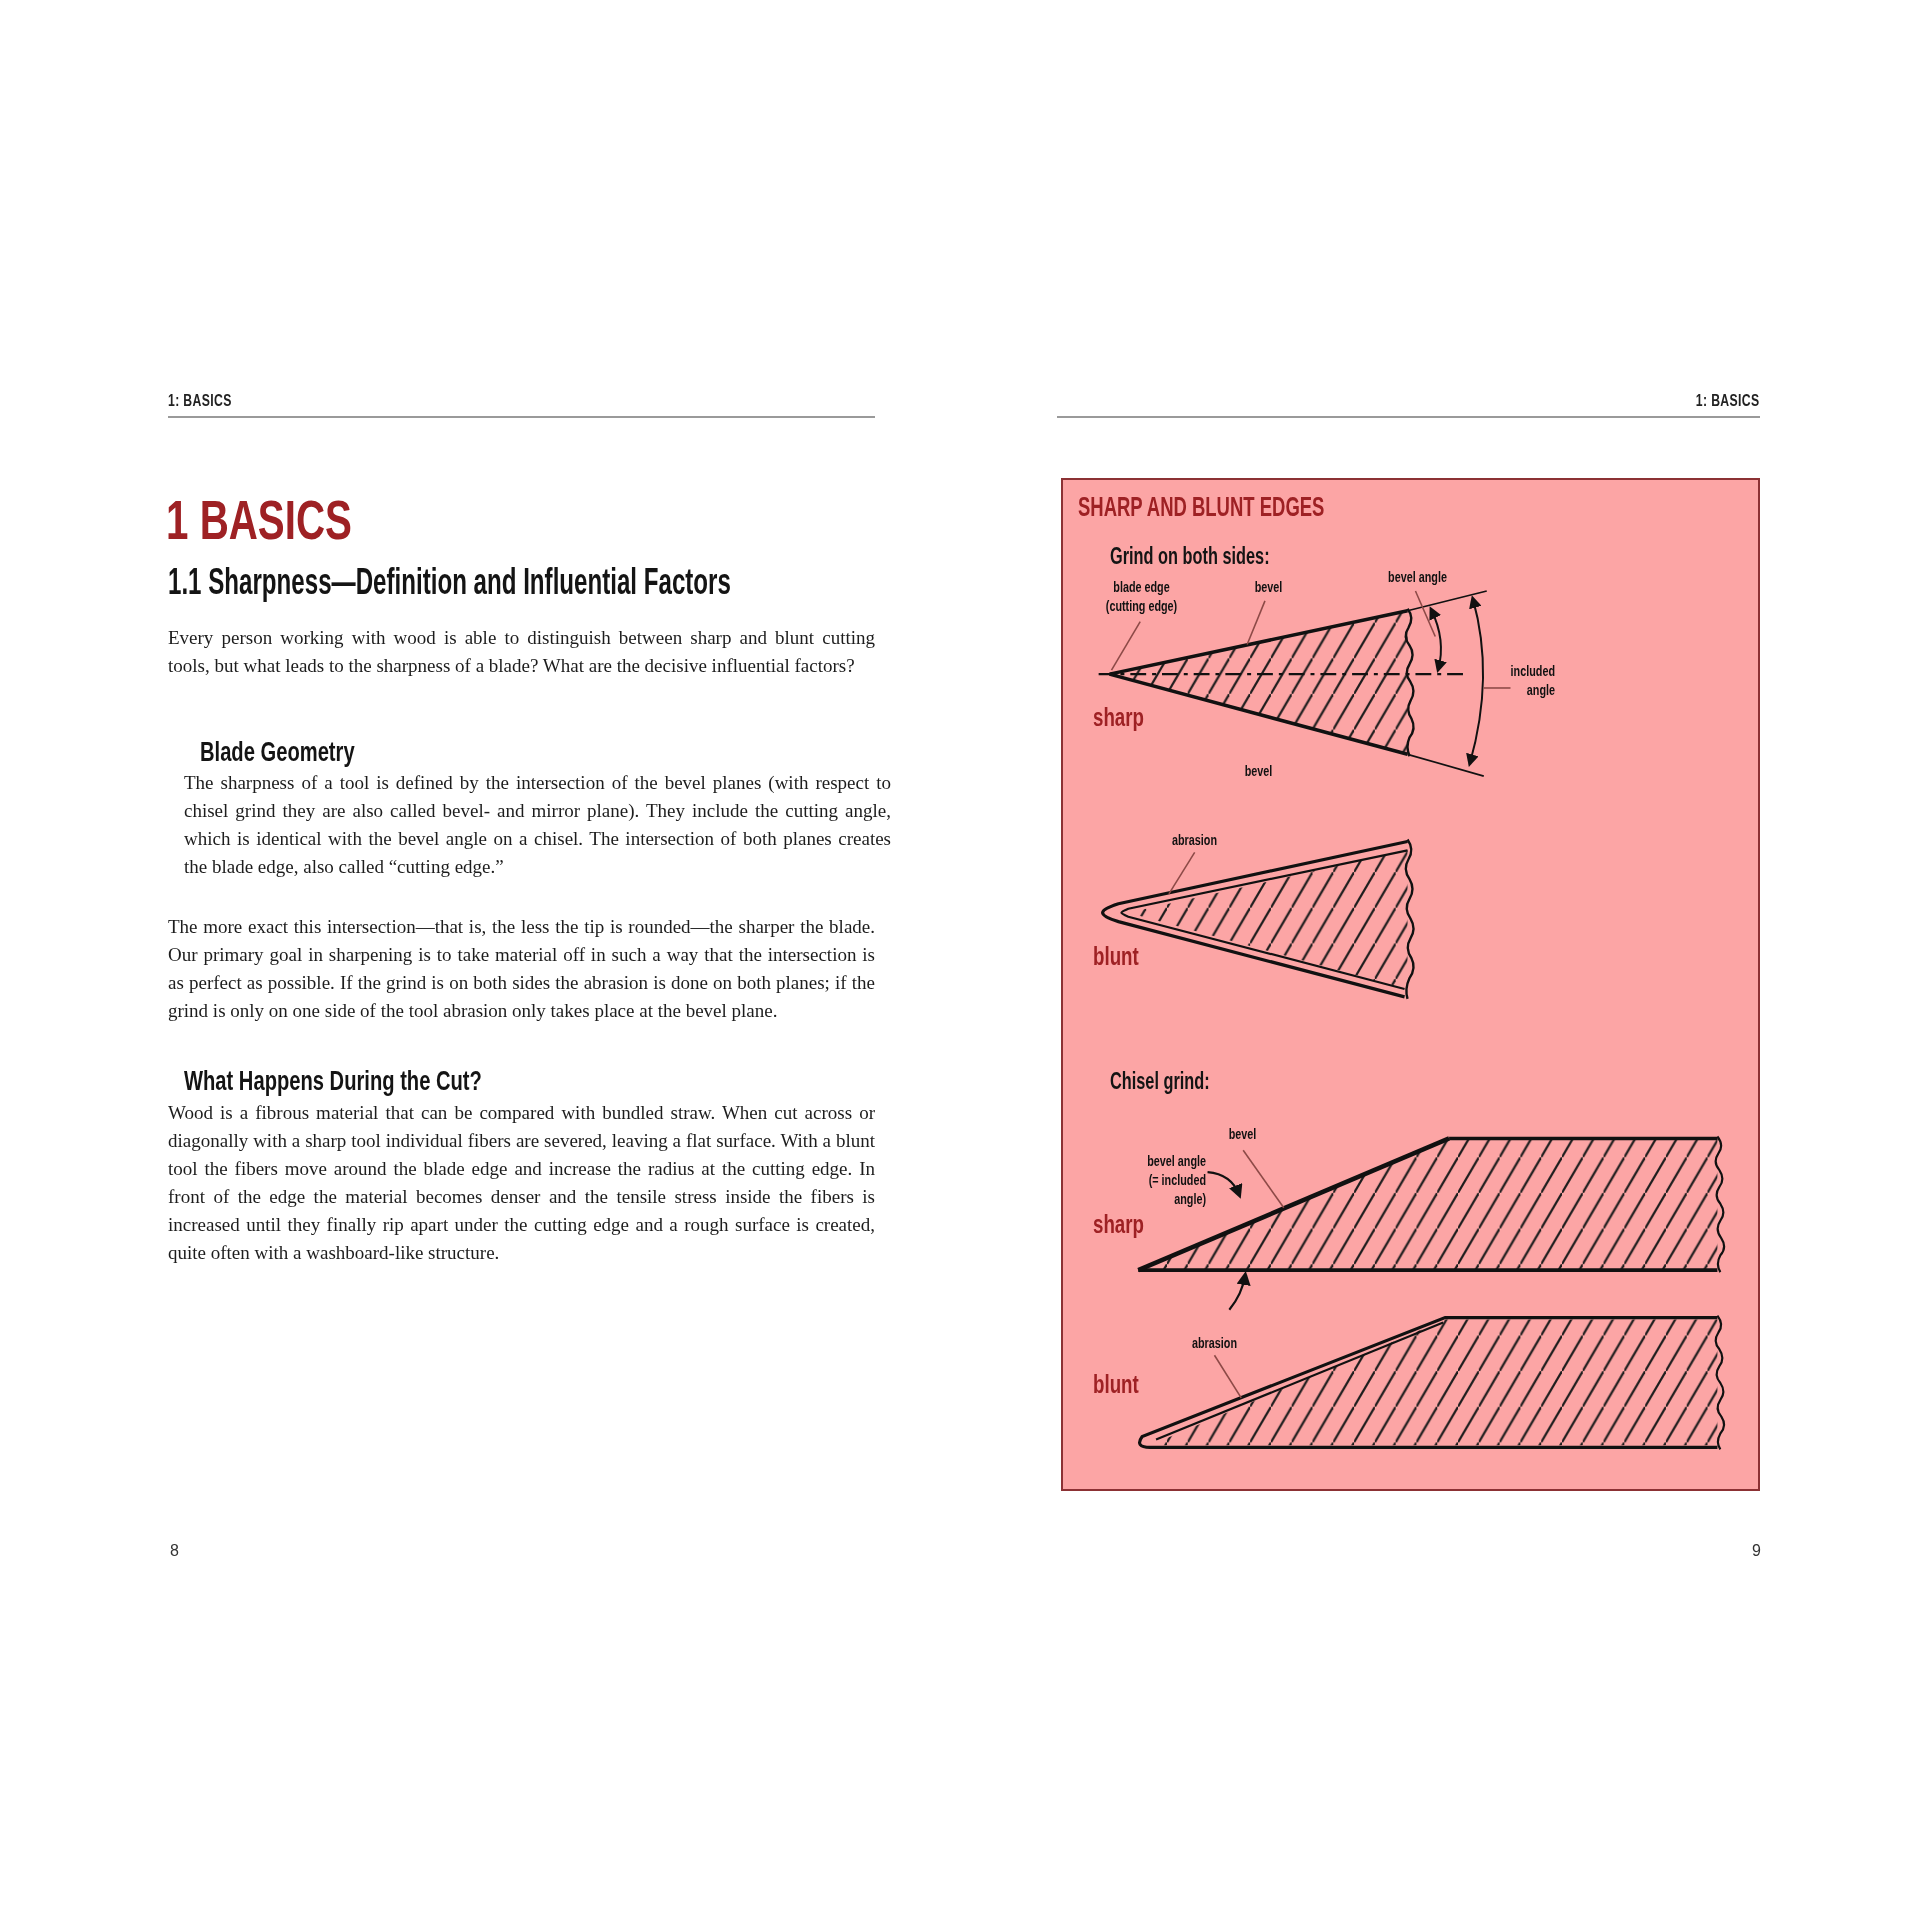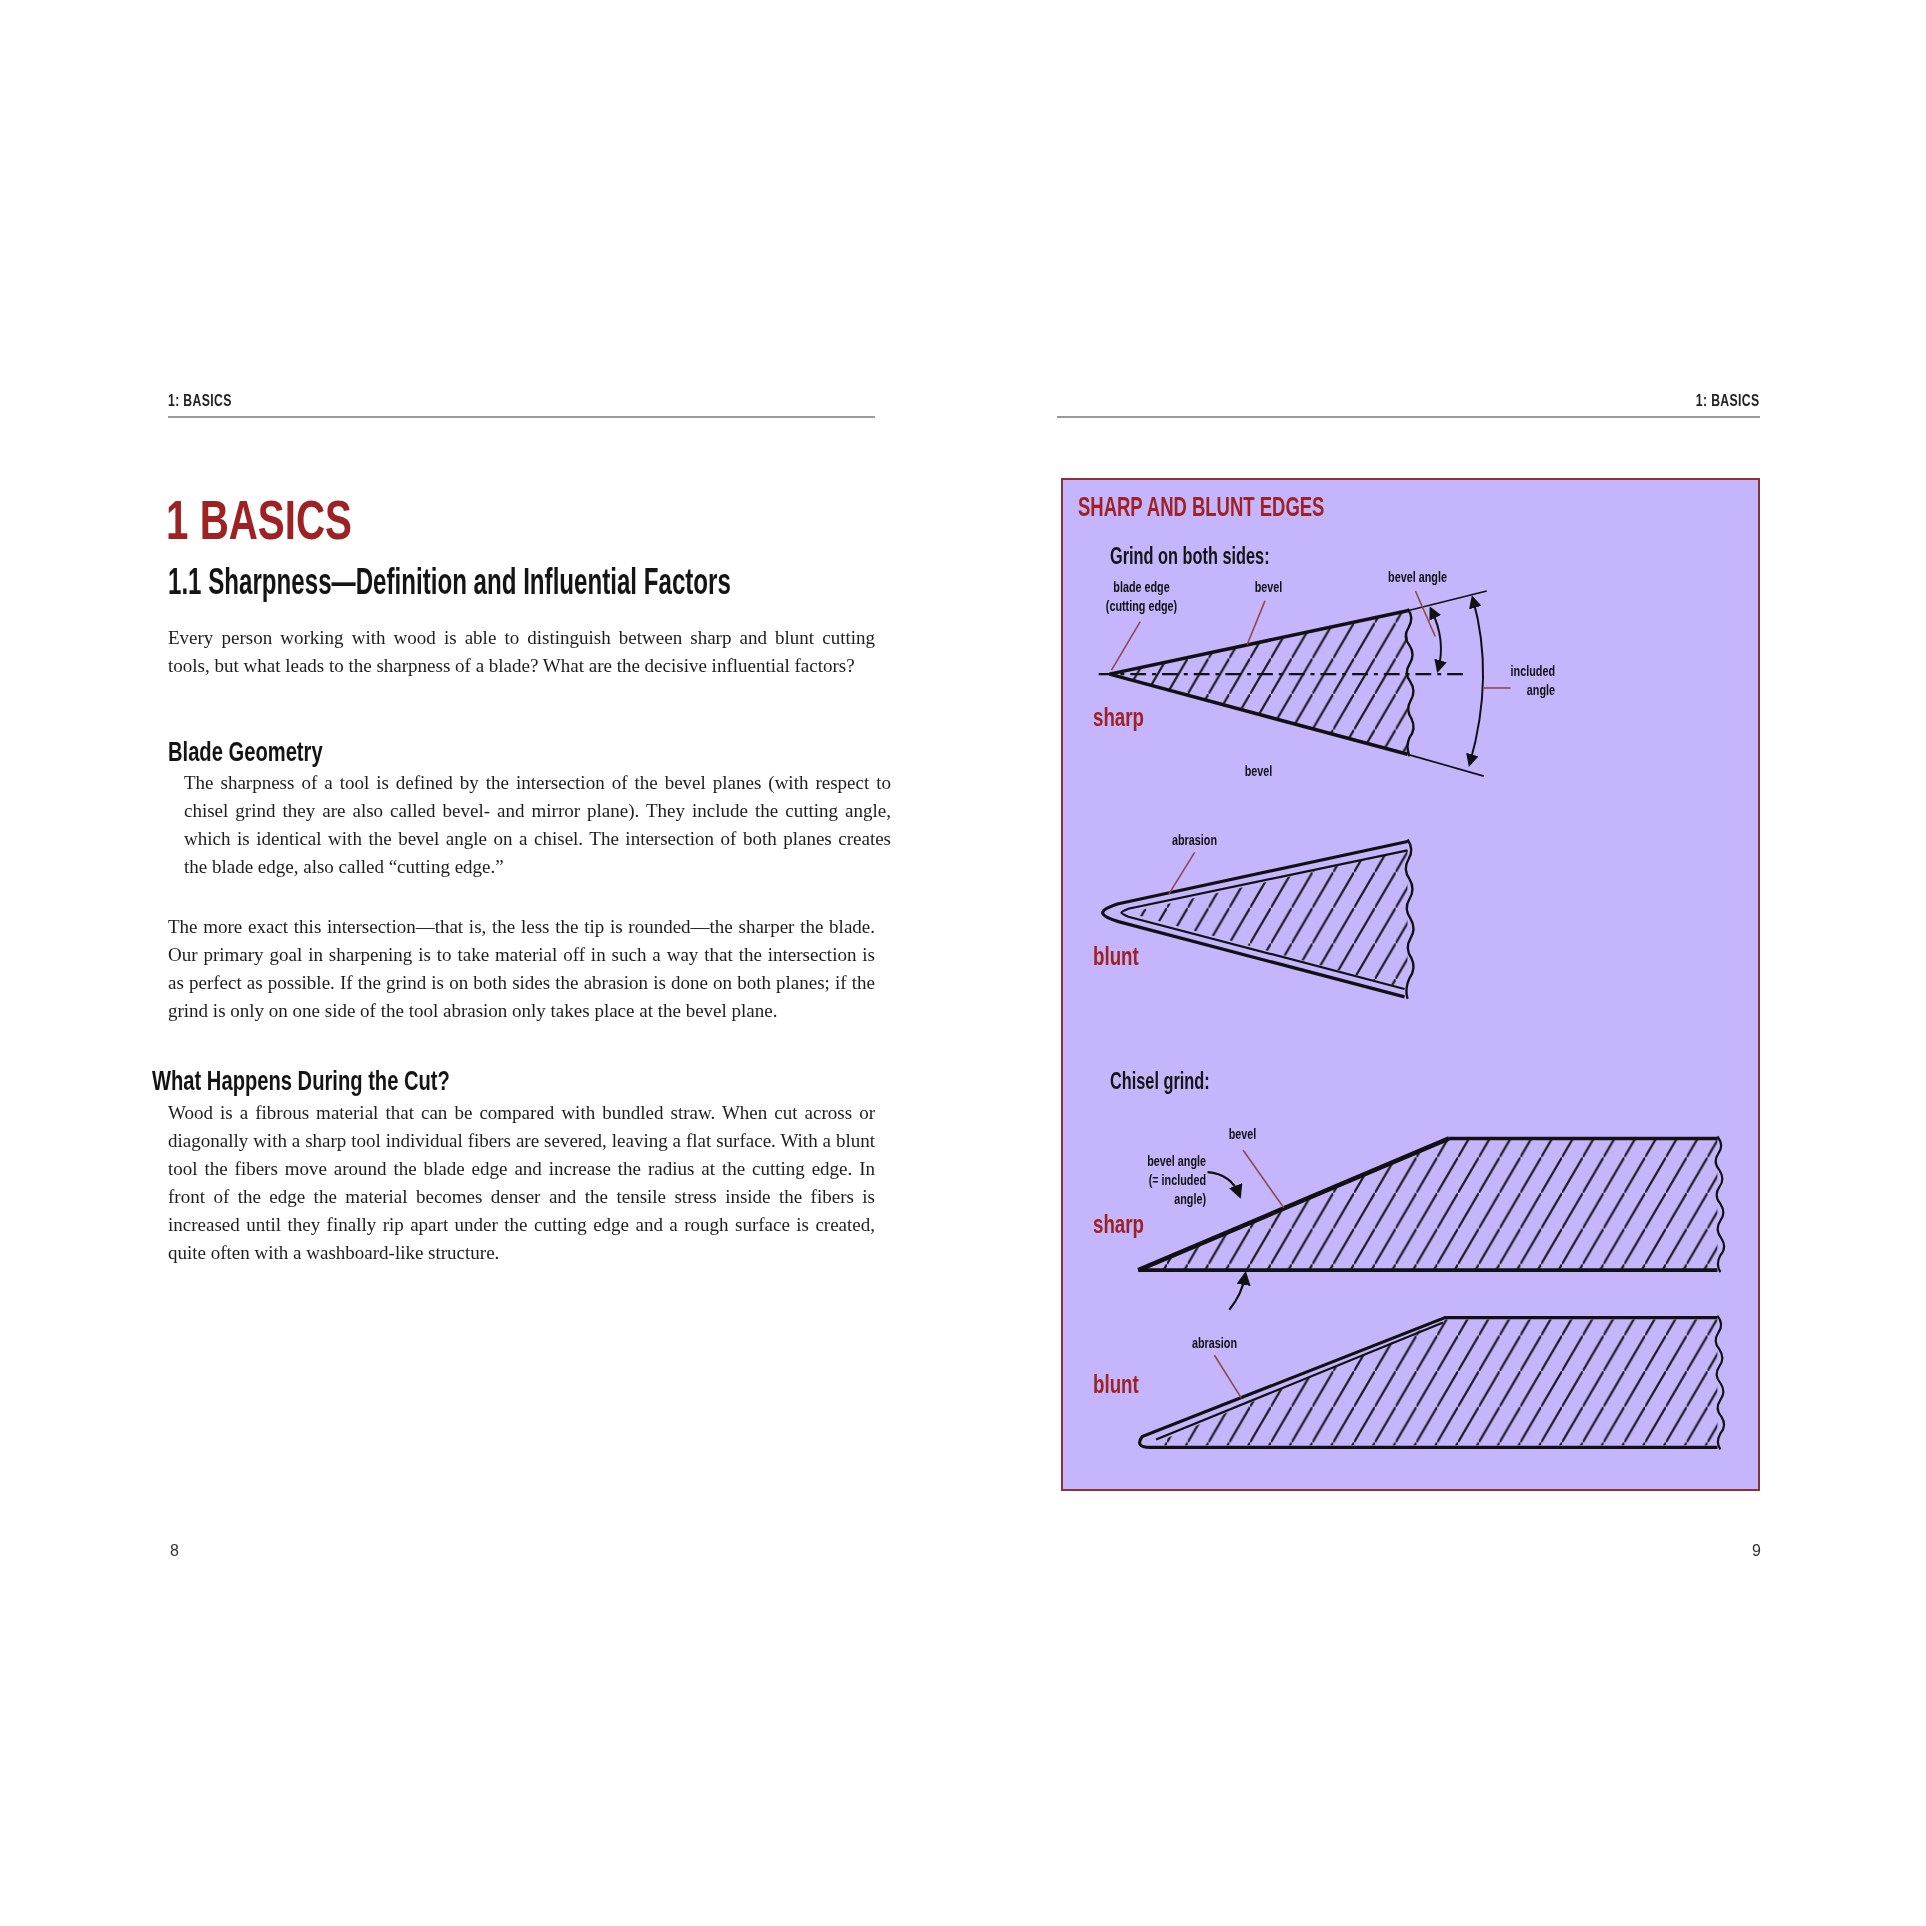--- a/index.html
+++ b/index.html
@@ -9,28 +9,28 @@
 
   
   .cond{display:inline-block;transform:scaleX(0.72);transform-origin:0 50%;white-space:nowrap;}
   .cond-r{display:inline-block;transform:scaleX(0.72);transform-origin:100% 50%;white-space:nowrap;}
 
   .running-head{font-size:17px;font-weight:bold;color:#222;letter-spacing:0.5px;}
   .rule{height:2px;background:#9a9a9a;}
 
   .chapter-head{font-size:56px;font-weight:bold;color:#9e2124;line-height:1;margin-top:40px;}
   .section-head{font-size:36px;font-weight:bold;color:#141414;line-height:1;}
-  .sub-head{font-size:28px;font-weight:bold;color:#141414;line-height:1;}
+  .sub-head{font-size:28px;font-weight:bold;color:#141414;line-height:1;margin-left:32px;}
 
   .body-par{font-family:"Liberation Serif",serif;font-size:19px;line-height:28px;
             text-align:justify;color:#1d1d1d;width:707px;margin:0;}
   .pageno{font-size:16px;color:#333;}
 
   
-  .figbox{border:2.5px solid #8c3134;background:#c4b5fd;}
+  .figbox{border:2.5px solid #8c3134;background:#fca5a5;}
   .fig-title{font-size:28px;font-weight:bold;color:#9e2124;line-height:1;}
   .fig-sub{font-size:24px;font-weight:bold;color:#141414;line-height:1;margin-left:32px;}
 
   .dlabel{position:absolute;font-family:"Liberation Sans",sans-serif;font-weight:bold;
           font-size:15px;line-height:1.25;color:#111;transform:scaleX(0.72);transform-origin:50% 0;}
   .dlabel.ctr{text-align:center;}
   .dlabel.rgt{transform-origin:100% 0;text-align:right;}
   .state-label{position:absolute;font-family:"Liberation Sans",sans-serif;font-weight:bold;
                font-size:26px;color:#9e2124;transform:scaleX(0.72);transform-origin:0 0;white-space:nowrap;}
 </style>

